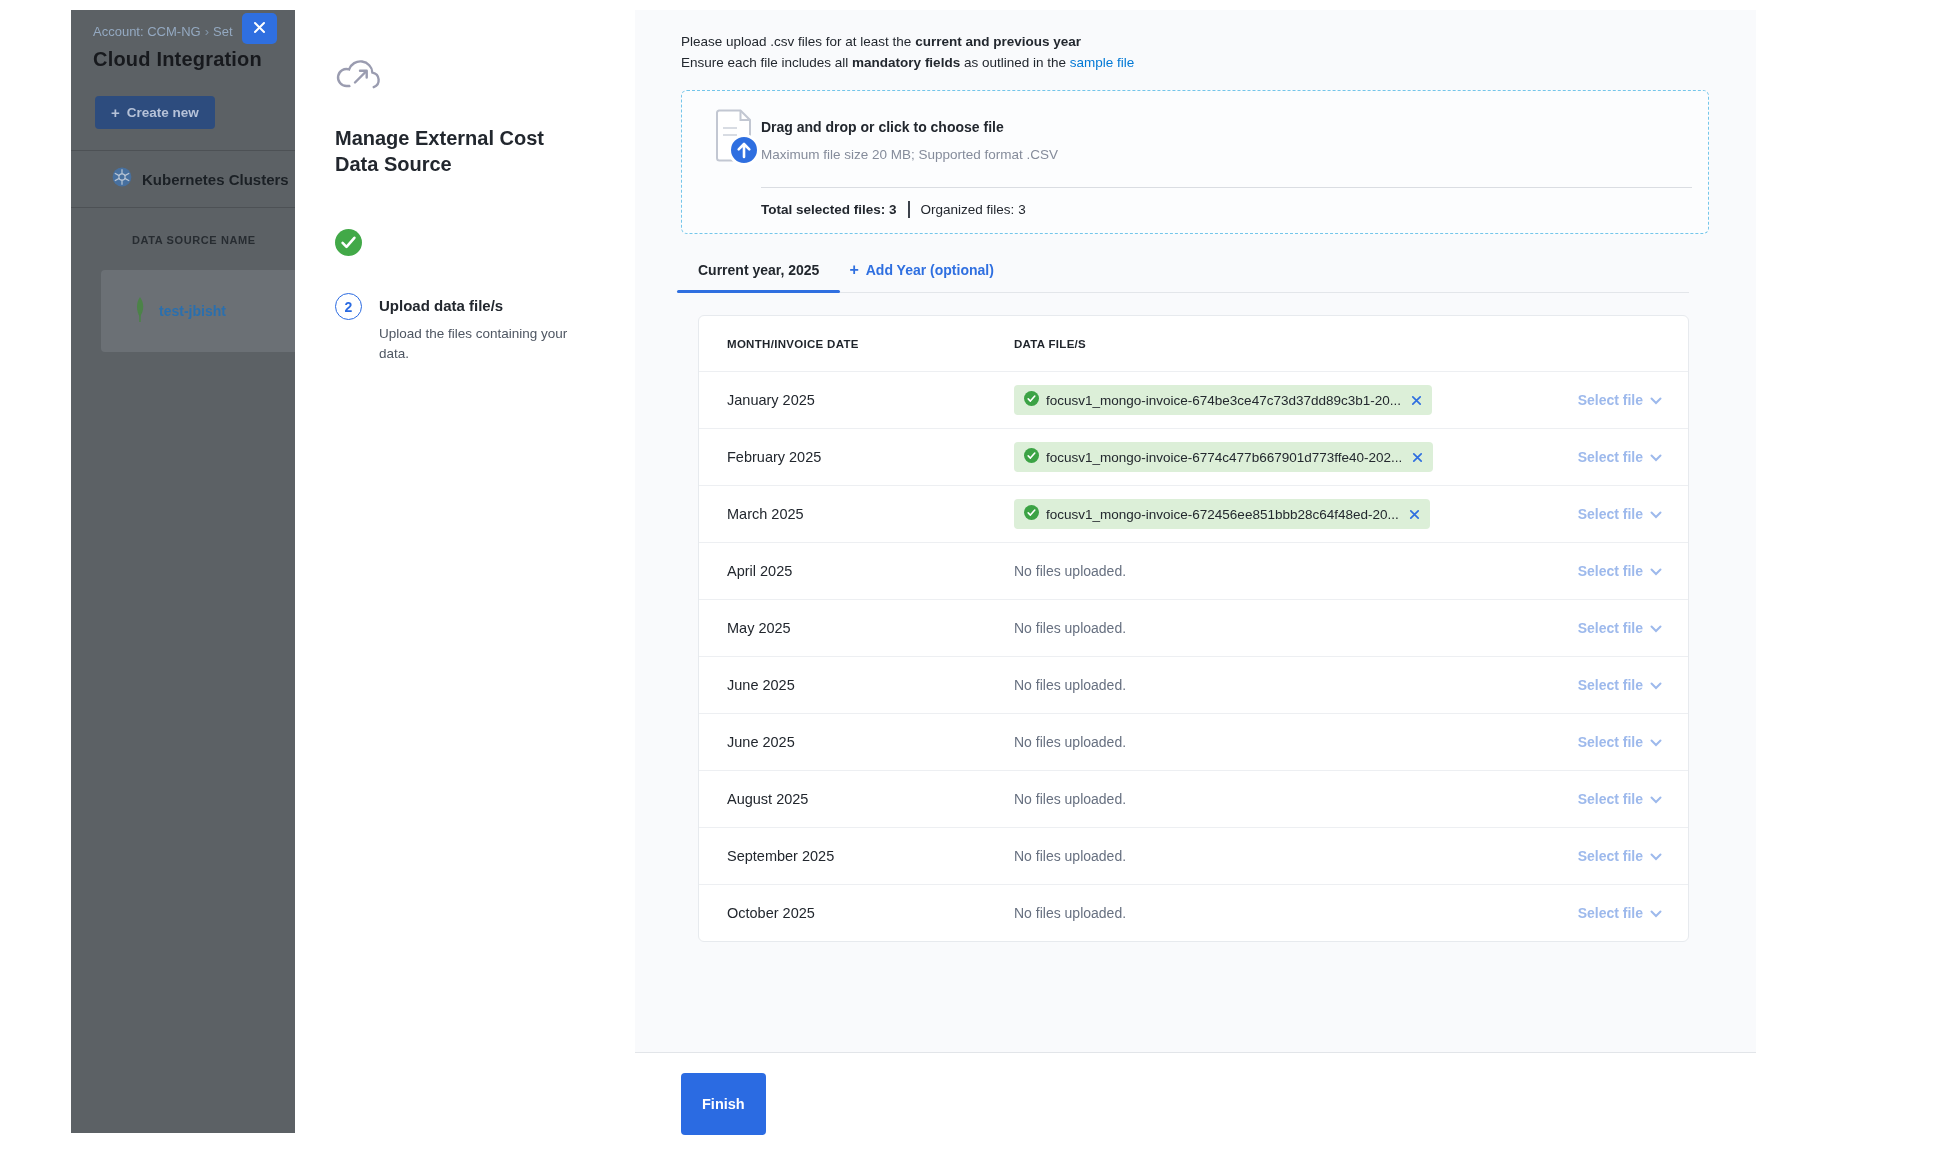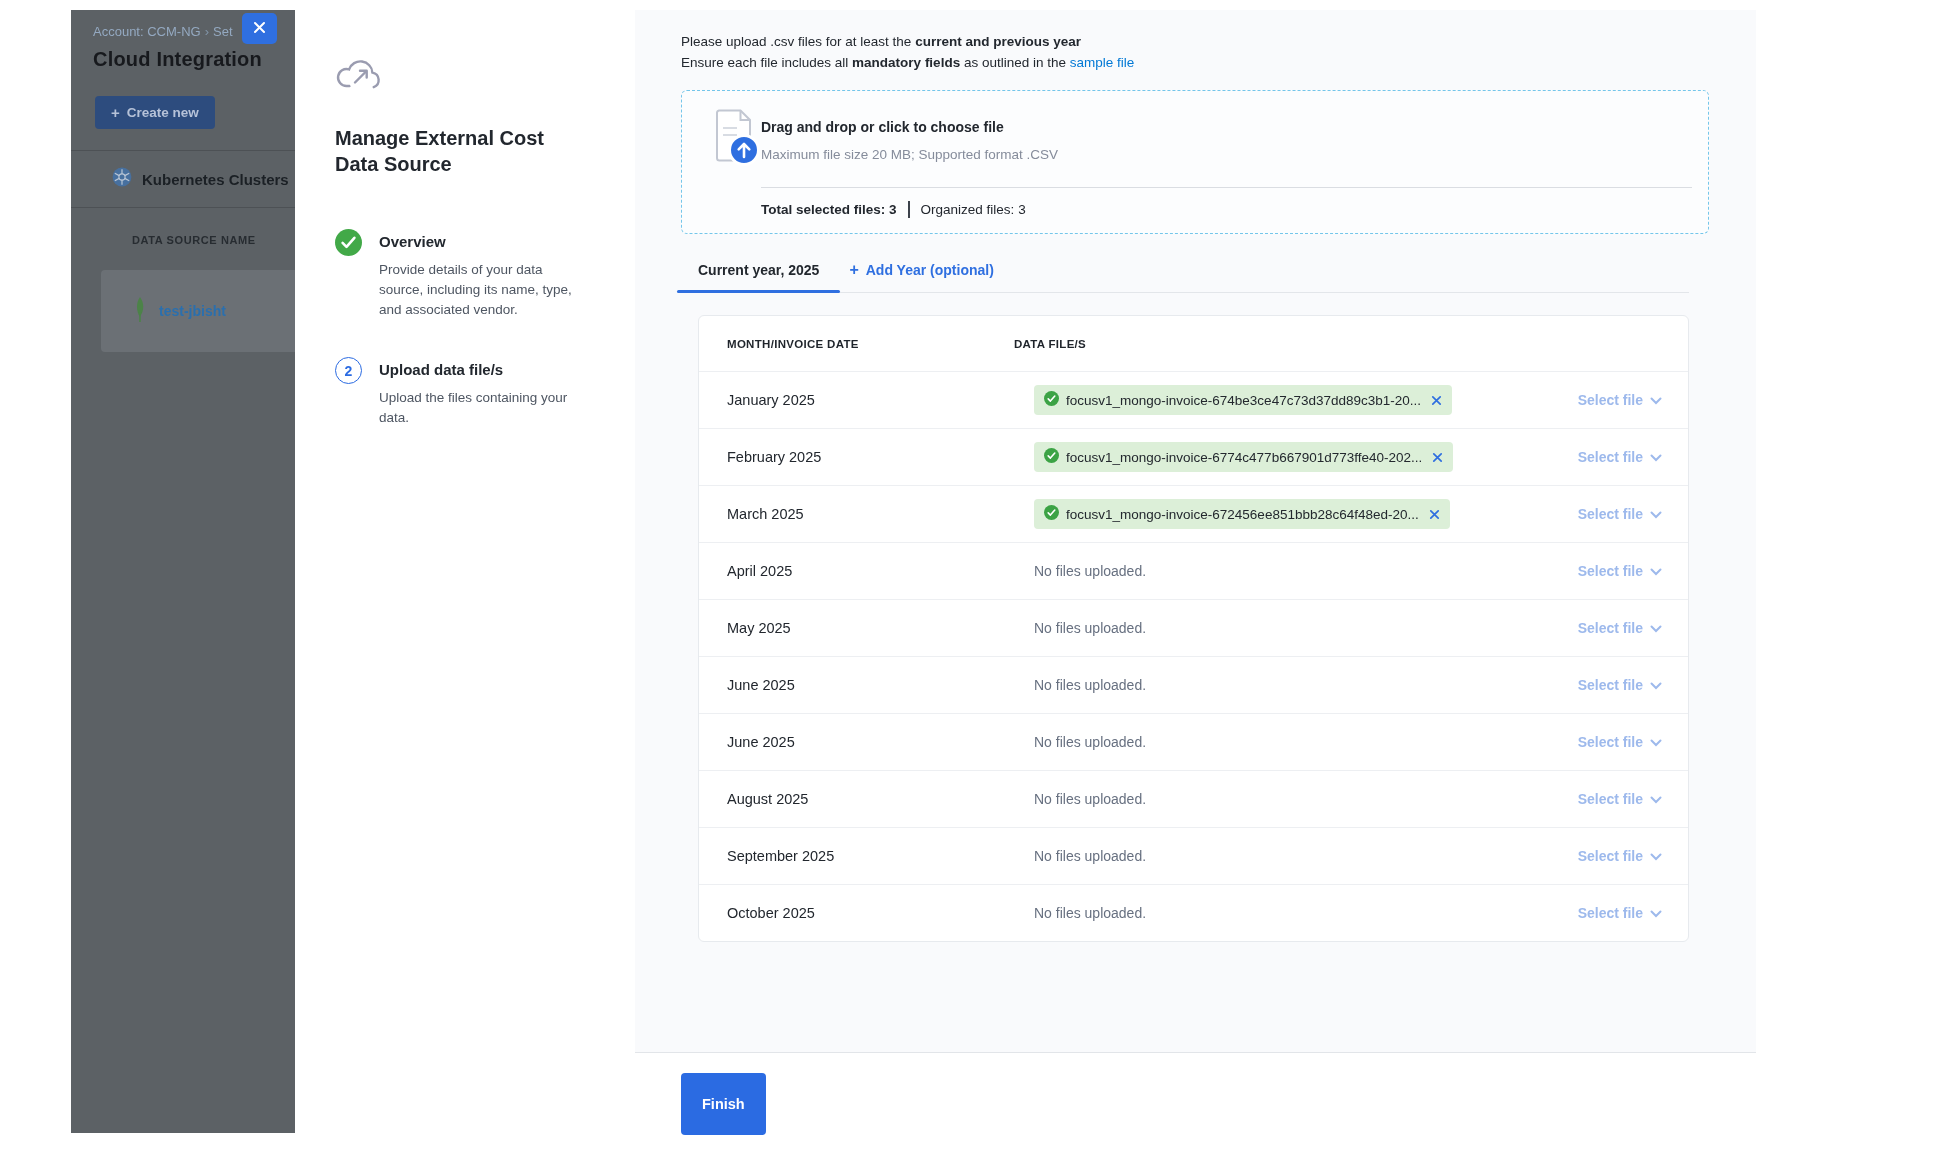--- a/index.html
+++ b/index.html
@@ -67,21 +67,21 @@
   .tab.active::after { content:""; position:absolute; left:0; right:0; bottom:-1px; height:3px; background:#2f6fe0; border-radius:2px; }
   .add-year { display:flex; align-items:center; gap:7px; padding:12px 0 14px; font-size:14px; font-weight:bold; color:#2f6fe0; cursor:pointer; }
   .add-year .plus { font-size:16px; line-height:1; font-weight:bold; }
 
   .card { margin:22px 67px 0 63px; background:#ffffff; border:1px solid #e7eaee; border-radius:6px; }
   .thead { display:flex; align-items:center; height:55px; }
   .th { font-size:11.5px; font-weight:bold; color:#1f242b; letter-spacing:.3px; }
   .col-month { width:315px; padding-left:28px; flex:none; }
   .col-file { flex:1; min-width:0; }
   .col-select { width:152px; flex:none; padding-right:26px; }
-  .trow { display:flex; align-items:center; height:57px; border-top:1px solid #edeff2;gap:20px; }
+  .trow { display:flex; align-items:center; height:57px; border-top:1px solid #edeff2; }
   .td-month { font-size:14.5px; color:#22272e; }
   .chip { display:inline-flex; align-items:center; gap:7px; background:#dcefd8; border-radius:4px;
     padding:6px 10px; font-size:13.5px; color:#23282e; max-width:478px; }
   .chip-name { white-space:nowrap; overflow:hidden; }
   .chip-x { display:flex; align-items:center; margin-left:3px; cursor:pointer; }
   .empty { font-size:14px; color:#677080; }
   .select-file { display:flex; justify-content:flex-end; align-items:center; gap:7px;
     font-size:14px; font-weight:bold; color:#9db9ec; cursor:pointer; white-space:nowrap; }
 
   .footer { height:81px; background:#ffffff; border-top:1px solid #e2e5e9; padding:20px 0 0 46px; }
@@ -151,24 +151,20 @@
     </div>
     <div class="drawer-title">Manage External Cost Data Source</div>
 
     <div class="steps">
       <div class="step">
         <span class="badge done">
           <svg width="27" height="27" viewBox="0 0 27 27">
             <path d="M7.6 13.9l3.9 3.9 7.9-9" fill="none" stroke="#ffffff" stroke-width="2.6" stroke-linecap="round" stroke-linejoin="round"></path>
           </svg>
         </span>
-        <div>
-          <div class="step-title">Overview</div>
-          <div class="step-desc">Provide details of your data source, including its name, type, and associated vendor.</div>
-        </div>
       </div>
       <div class="step">
         <span class="badge num">2</span>
         <div>
           <div class="step-title">Upload data file/s</div>
           <div class="step-desc">Upload the files containing your data.</div>
         </div>
       </div>
     </div>
   </aside>

